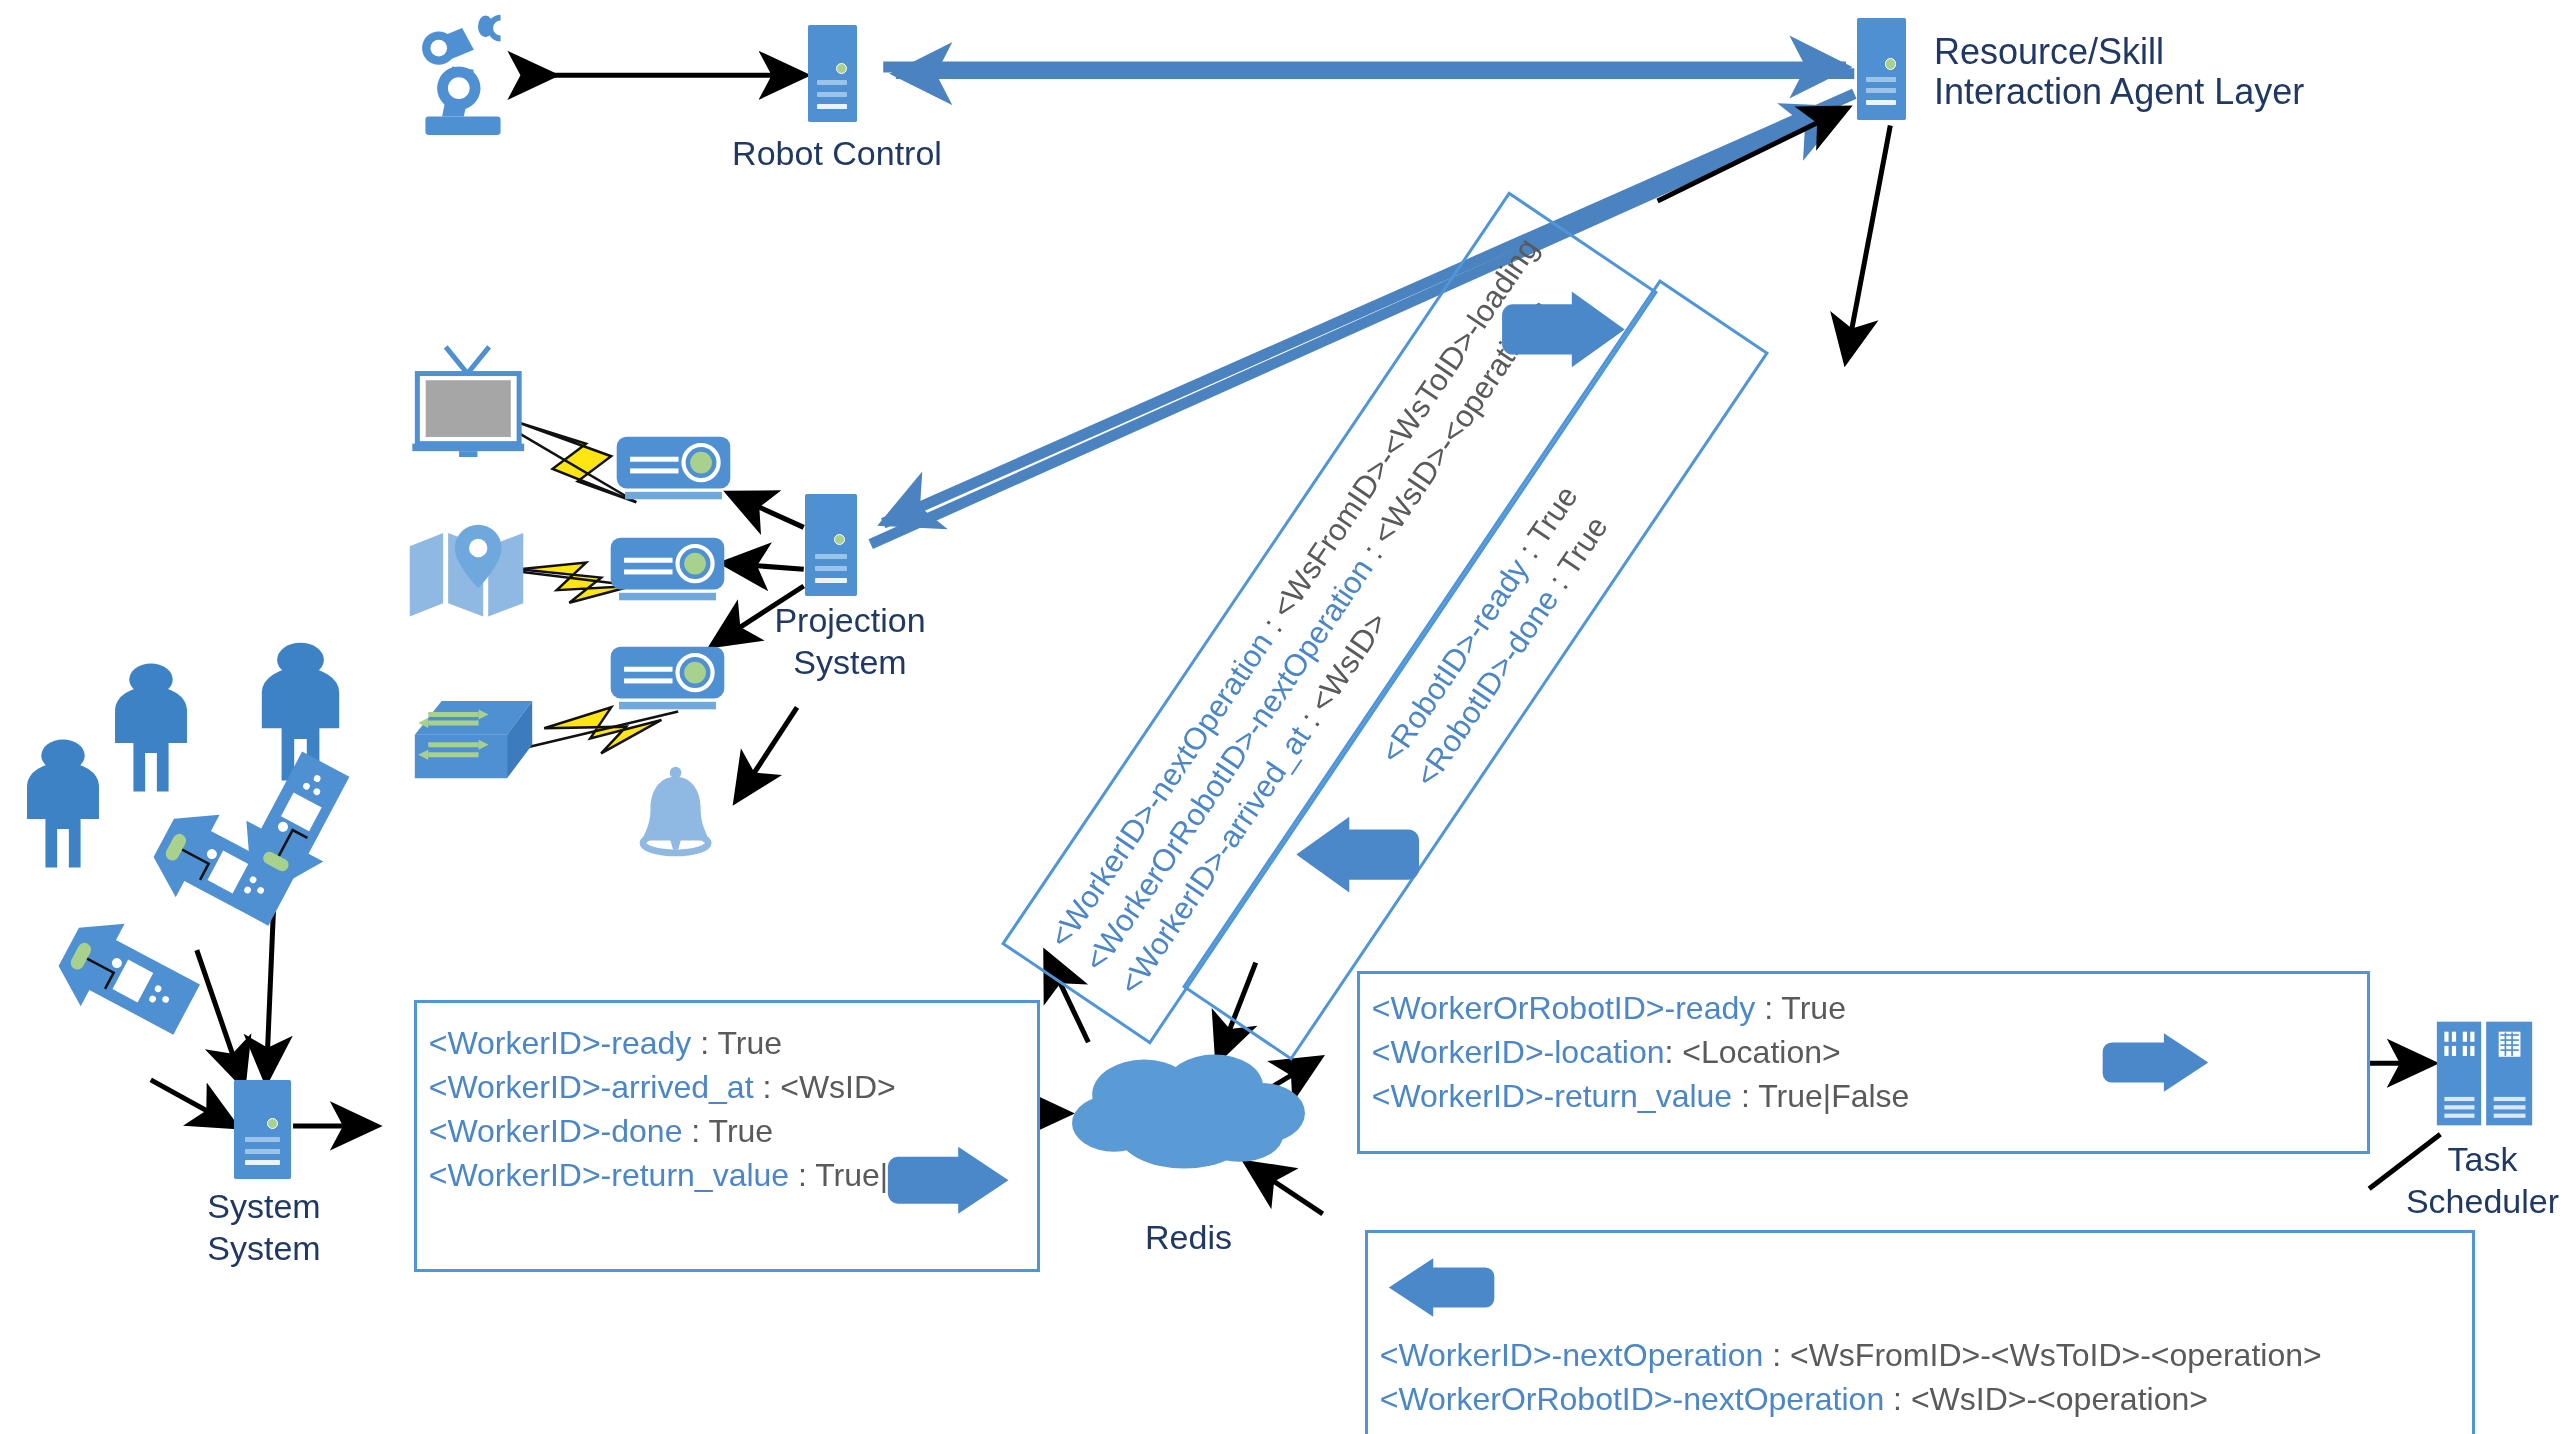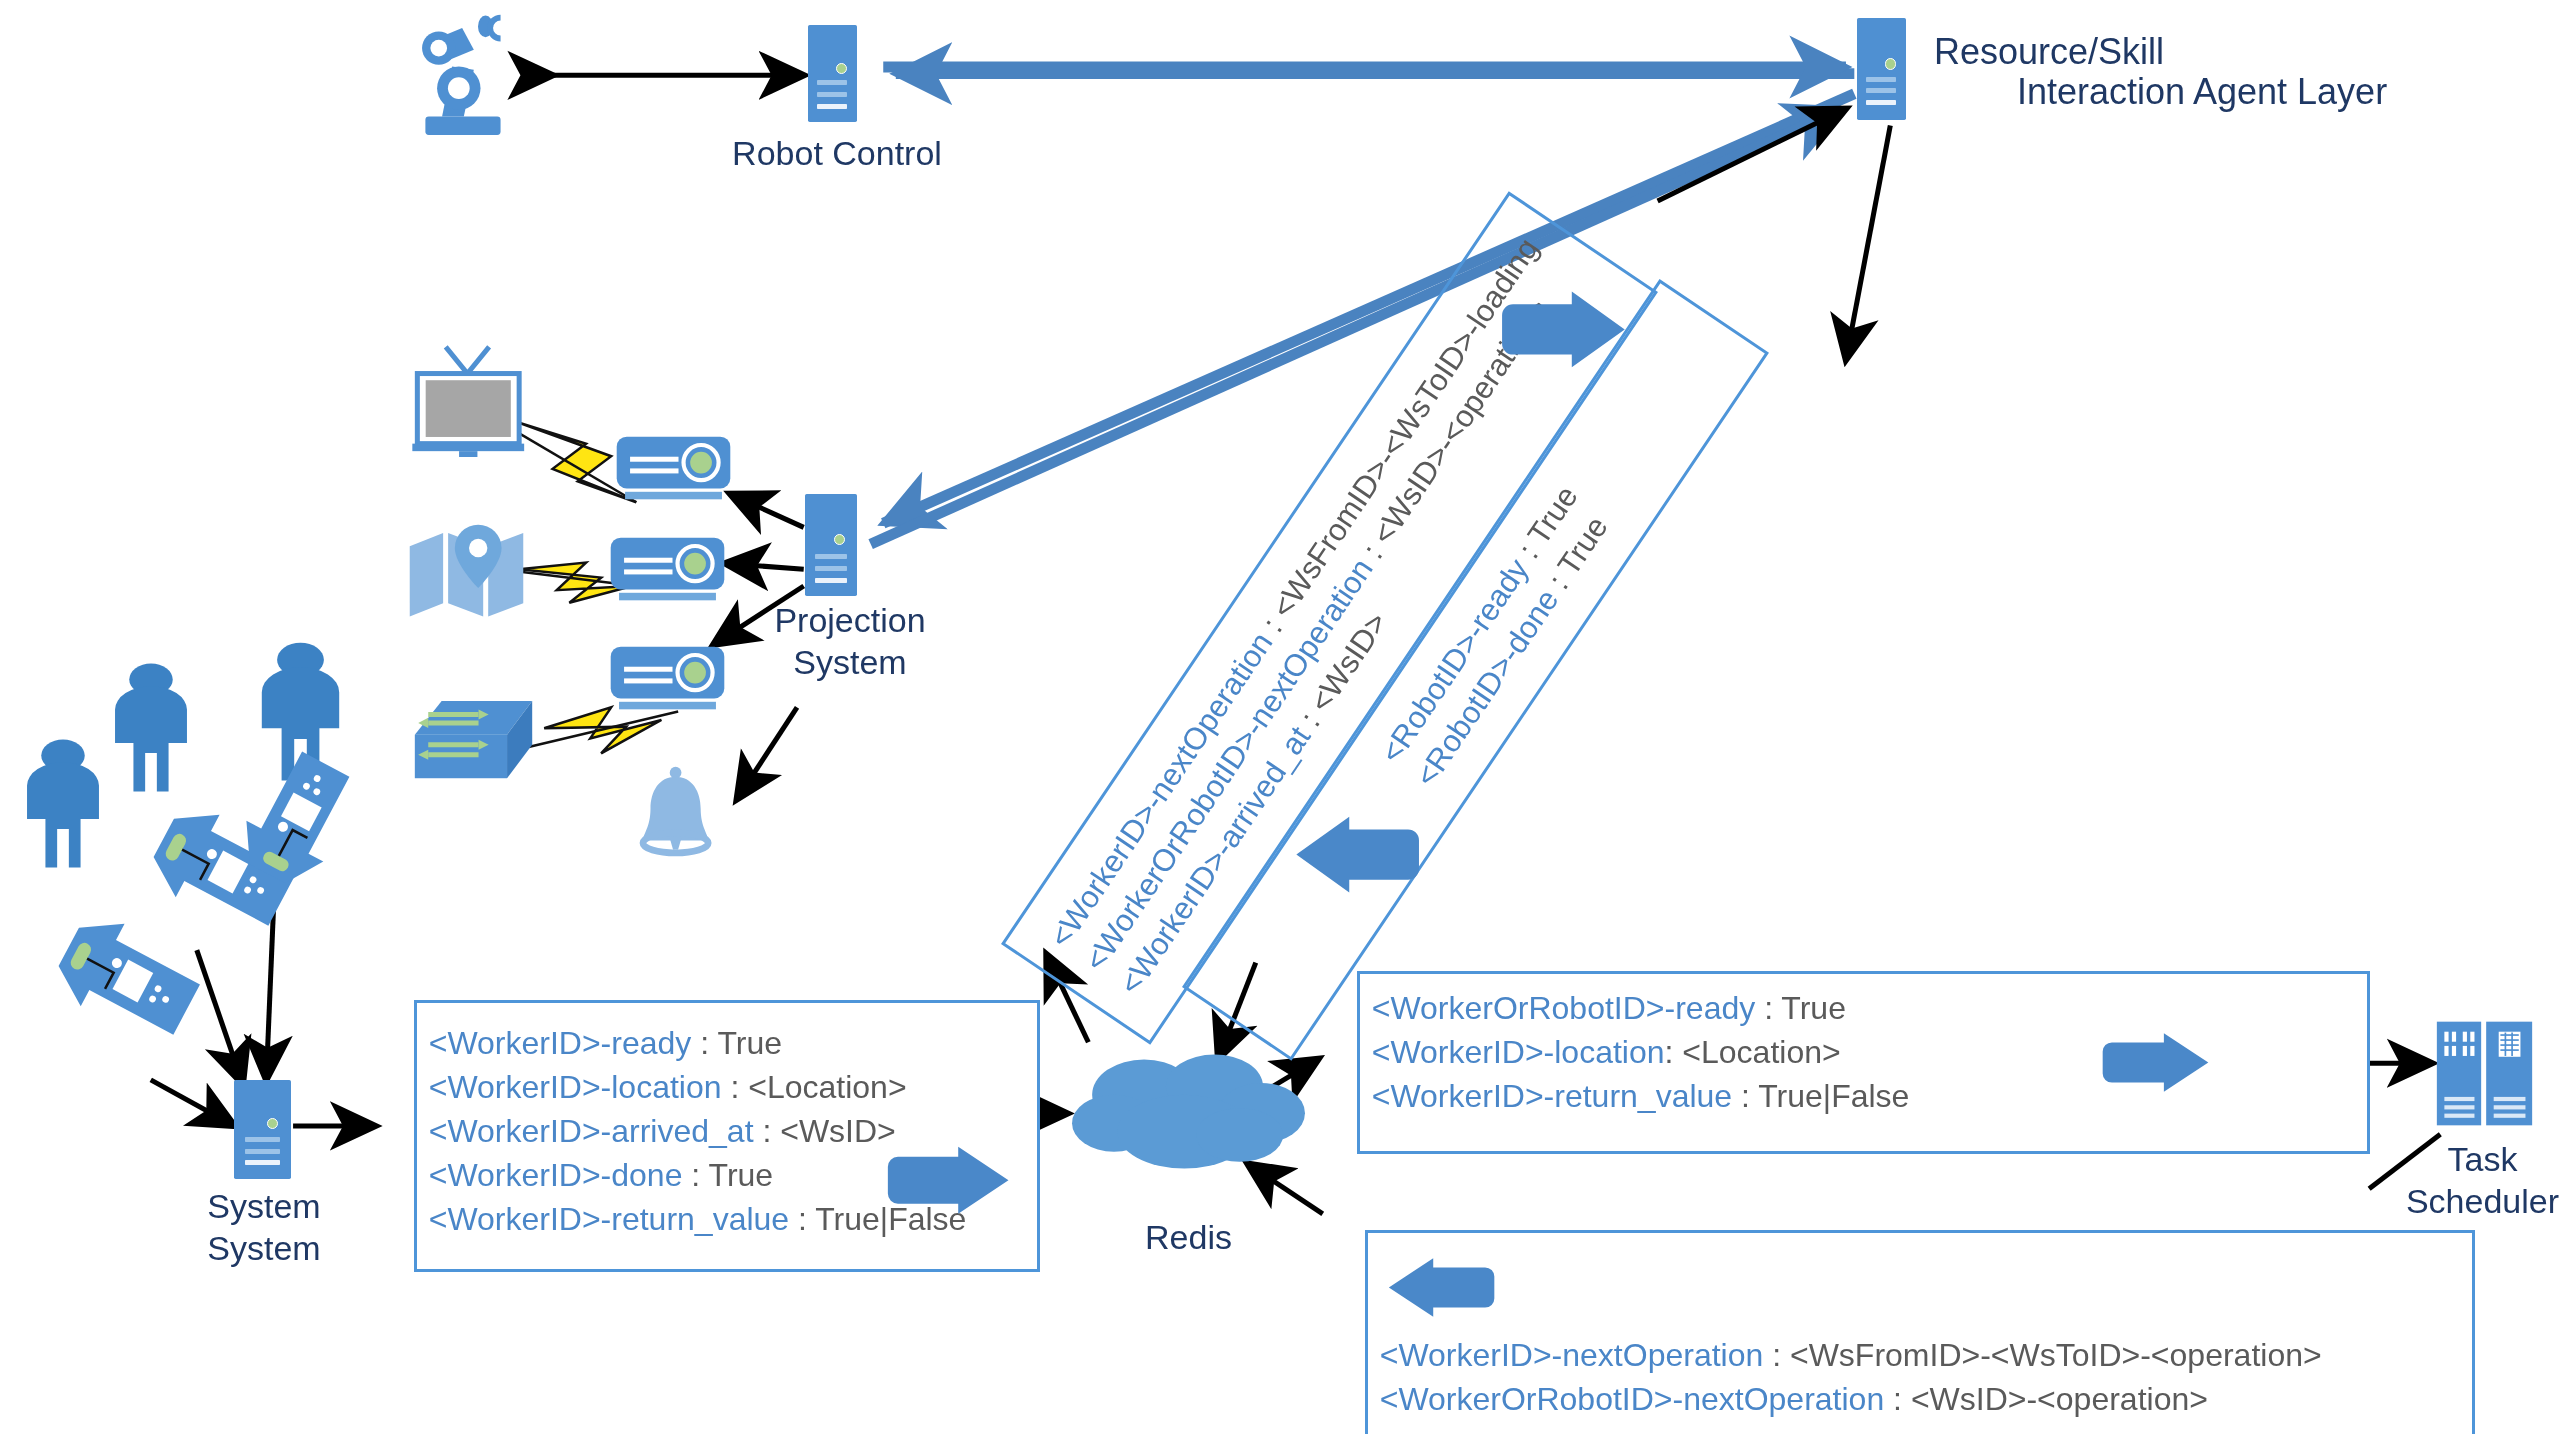--- a/index.html
+++ b/index.html
@@ -219,21 +219,21 @@
   </div>
   <div class="lbl" style="left:661px;top:134px;width:352px">Robot Control</div>
 
   <div class="srv" style="left:1857px;top:18.4px;width:49px;height:102px">
     <div class="dot" style="left:28px;top:40px"></div>
     <div class="bar dim" style="left:9.2px;top:59px;width:30px"></div>
     <div class="bar dim" style="left:9.2px;top:70px;width:30px"></div>
     <div class="bar" style="left:9.2px;top:82px;width:30px"></div>
   </div>
   <div class="lbl big" style="left:1934px;top:15px;width:469px;text-align:left">Resource/Skill</div>
-  <div class="lbl big" style="left:1934px;top:55px;width:536px;text-align:center">Interaction Agent Layer</div>
+  <div class="lbl big" style="left:1934px;top:55px;width:536px;text-align:left">Interaction Agent Layer</div>
 
   <svg class="abs" style="left:409px;top:345px" width="121" height="113" viewBox="0 0 145 135">
     <path d="M44 2 L70 34 L96 2" fill="none" stroke="#4F90D2" stroke-width="6"></path>
     <rect x="10" y="34" width="122" height="84" fill="#fff" stroke="#4F90D2" stroke-width="6"></rect>
     <rect x="20" y="42" width="102" height="68" fill="#A6A6A6"></rect>
     <rect x="4" y="118" width="134" height="9" fill="#4F90D2"></rect>
     <rect x="60" y="127" width="22" height="7" fill="#4F90D2"></rect>
   </svg>
 
   <svg class="abs" style="left:406px;top:523px" width="126" height="96" viewBox="0 0 150 115">
@@ -380,21 +380,20 @@
     <div class="bar dim" style="left:11px;top:57px;width:35px"></div>
     <div class="bar dim" style="left:11px;top:69px;width:35px"></div>
     <div class="bar" style="left:11px;top:80px;width:35px"></div>
   </div>
   <div class="lbl" style="left:147px;top:1187px;width:234px">System</div>
   <div class="lbl" style="left:147px;top:1229px;width:234px">System</div>
 
   <div class="kvbox" style="left:378px;top:1000px;width:626px;height:272px">
     <div style="position:absolute;left:11.7px;top:18.4px">
       <div class="kvline"><span class="k">&lt;WorkerID&gt;-ready</span><span class="sep"> : </span><span class="v">True</span></div>
-      <div class="kvline"><span class="k">&lt;WorkerID&gt;-location</span><span class="sep"> : </span><span class="v">&lt;Location&gt;</span></div>
       <div class="kvline"><span class="k">&lt;WorkerID&gt;-arrived_at</span><span class="sep"> : </span><span class="v">&lt;WsID&gt;</span></div>
       <div class="kvline"><span class="k">&lt;WorkerID&gt;-done</span><span class="sep"> : </span><span class="v">True</span></div>
       <div class="kvline"><span class="k">&lt;WorkerID&gt;-return_value</span><span class="sep"> : </span><span class="v">True|False</span></div>
     </div>
     <svg class="abs" style="left:469px;top:142px" width="126" height="67" viewBox="0 0 150 80">
       <path d="M2 26 a12 12 0 0 1 12 -12 l72 0 l0 -12 l60 40 l-60 40 l0 -12 l-72 0 a12 12 0 0 1 -12 -12 Z" fill="#4A88C9"></path>
     </svg>
   </div>
 
   <svg class="abs" style="left:1067px;top:1051px" width="243" height="126" viewBox="0 0 290 150">

